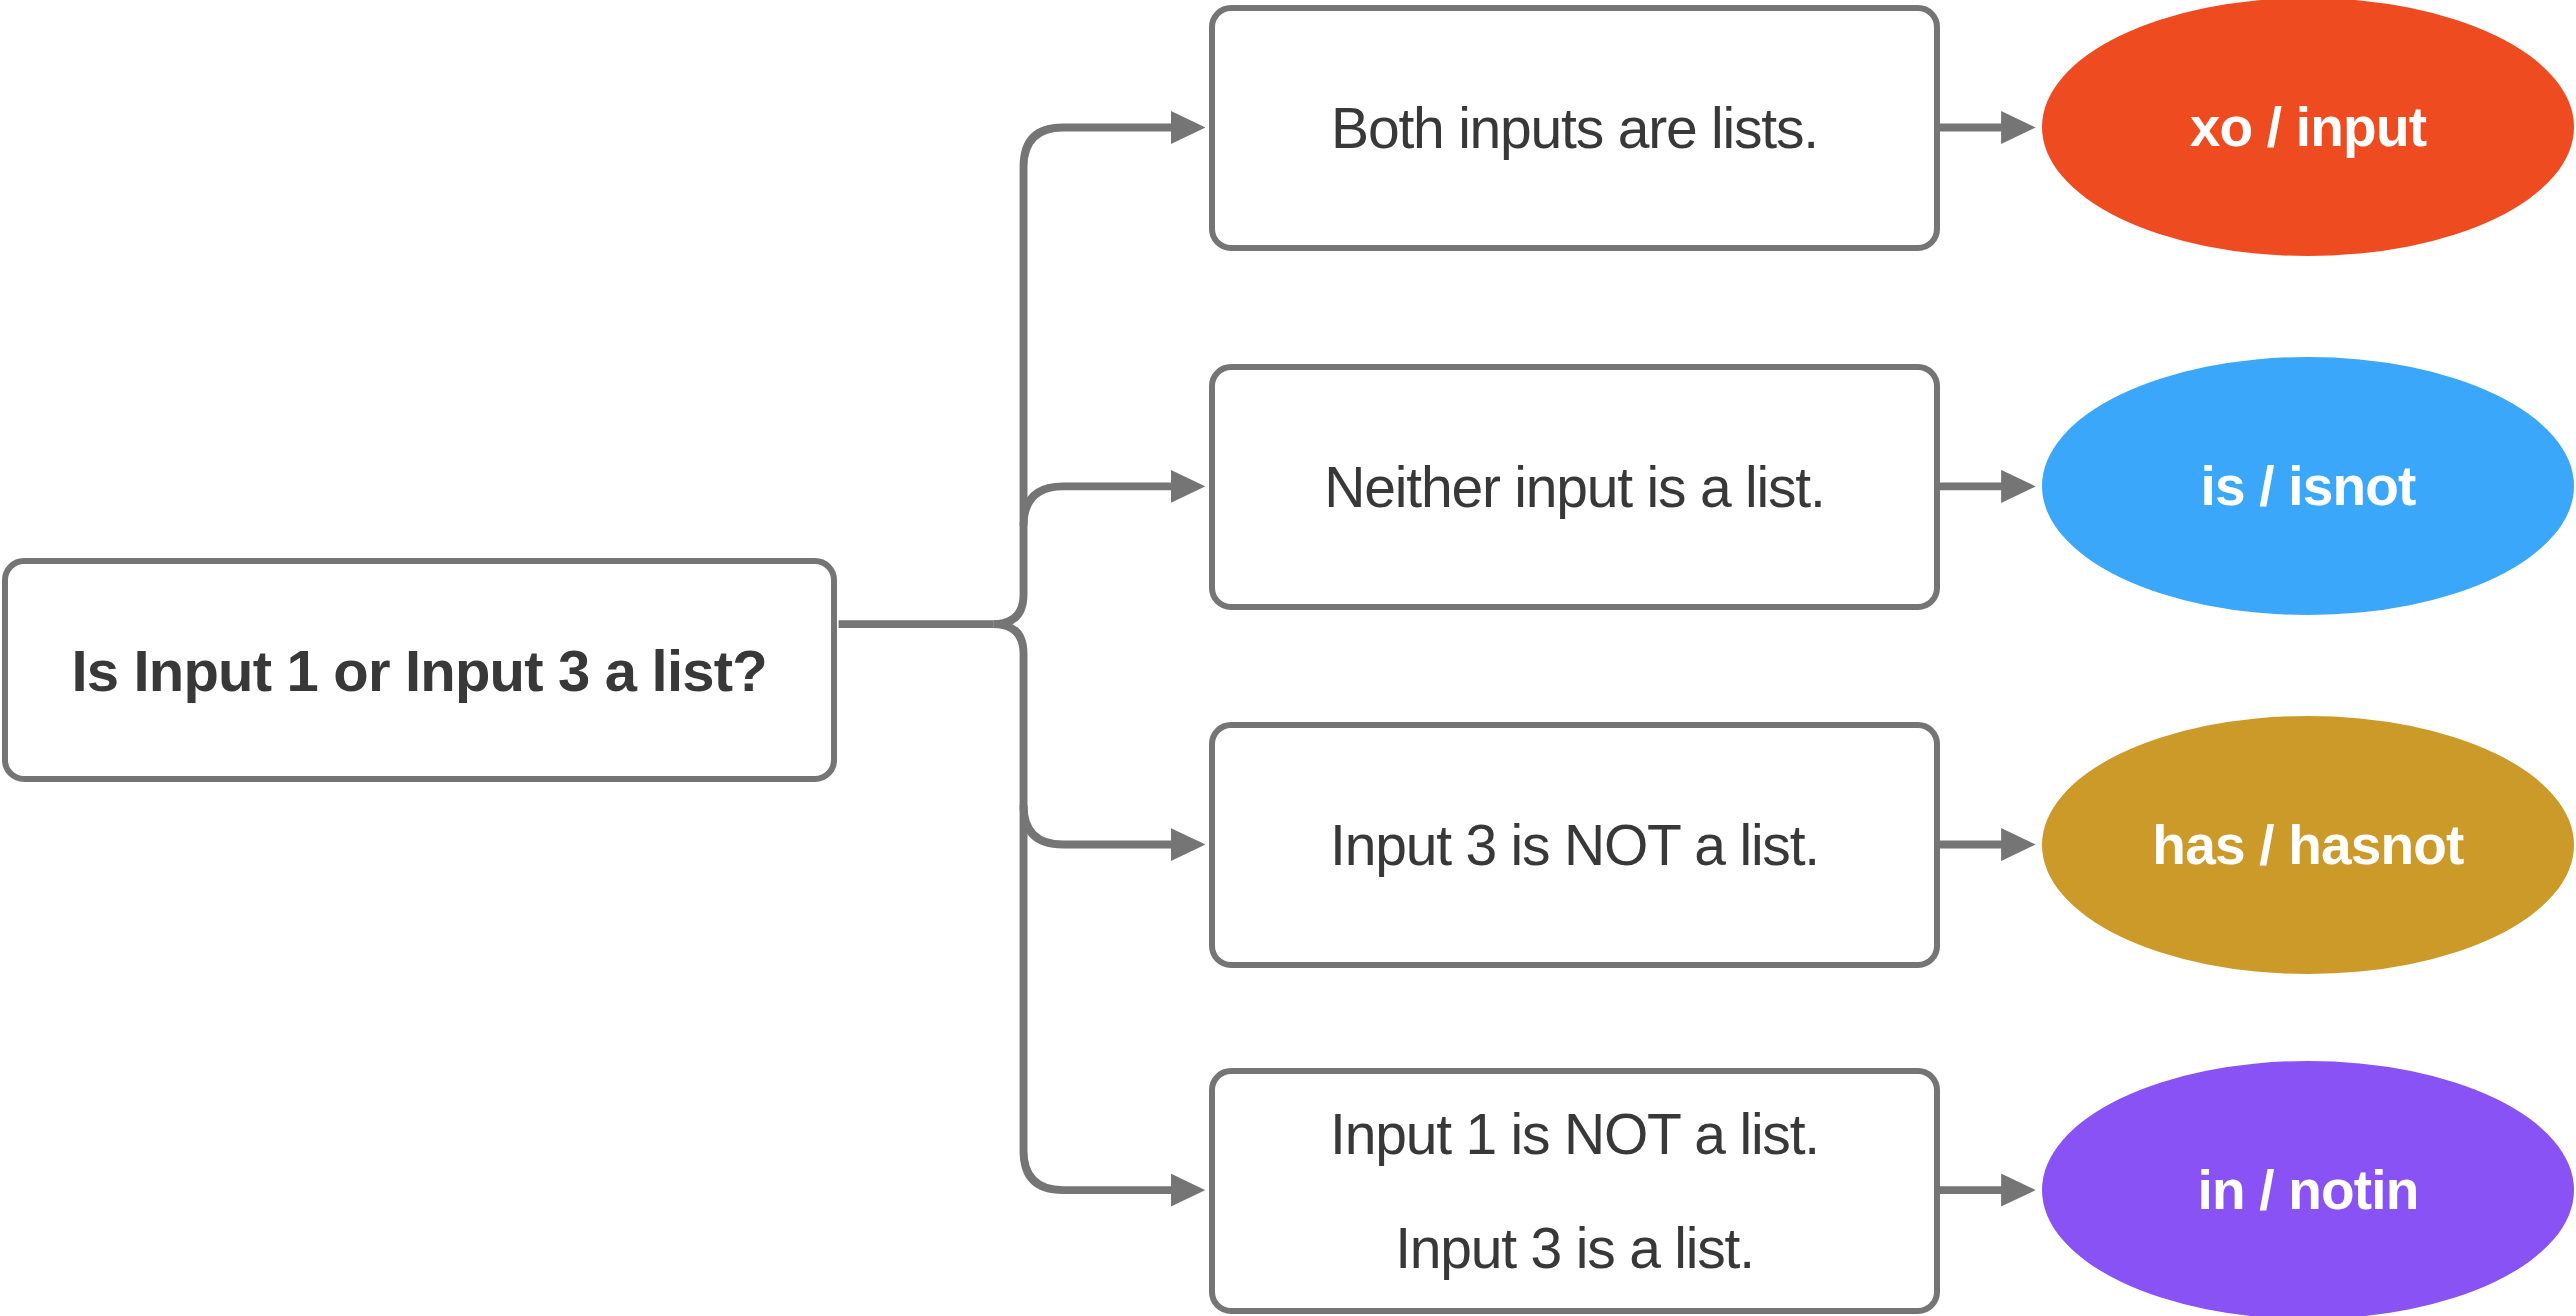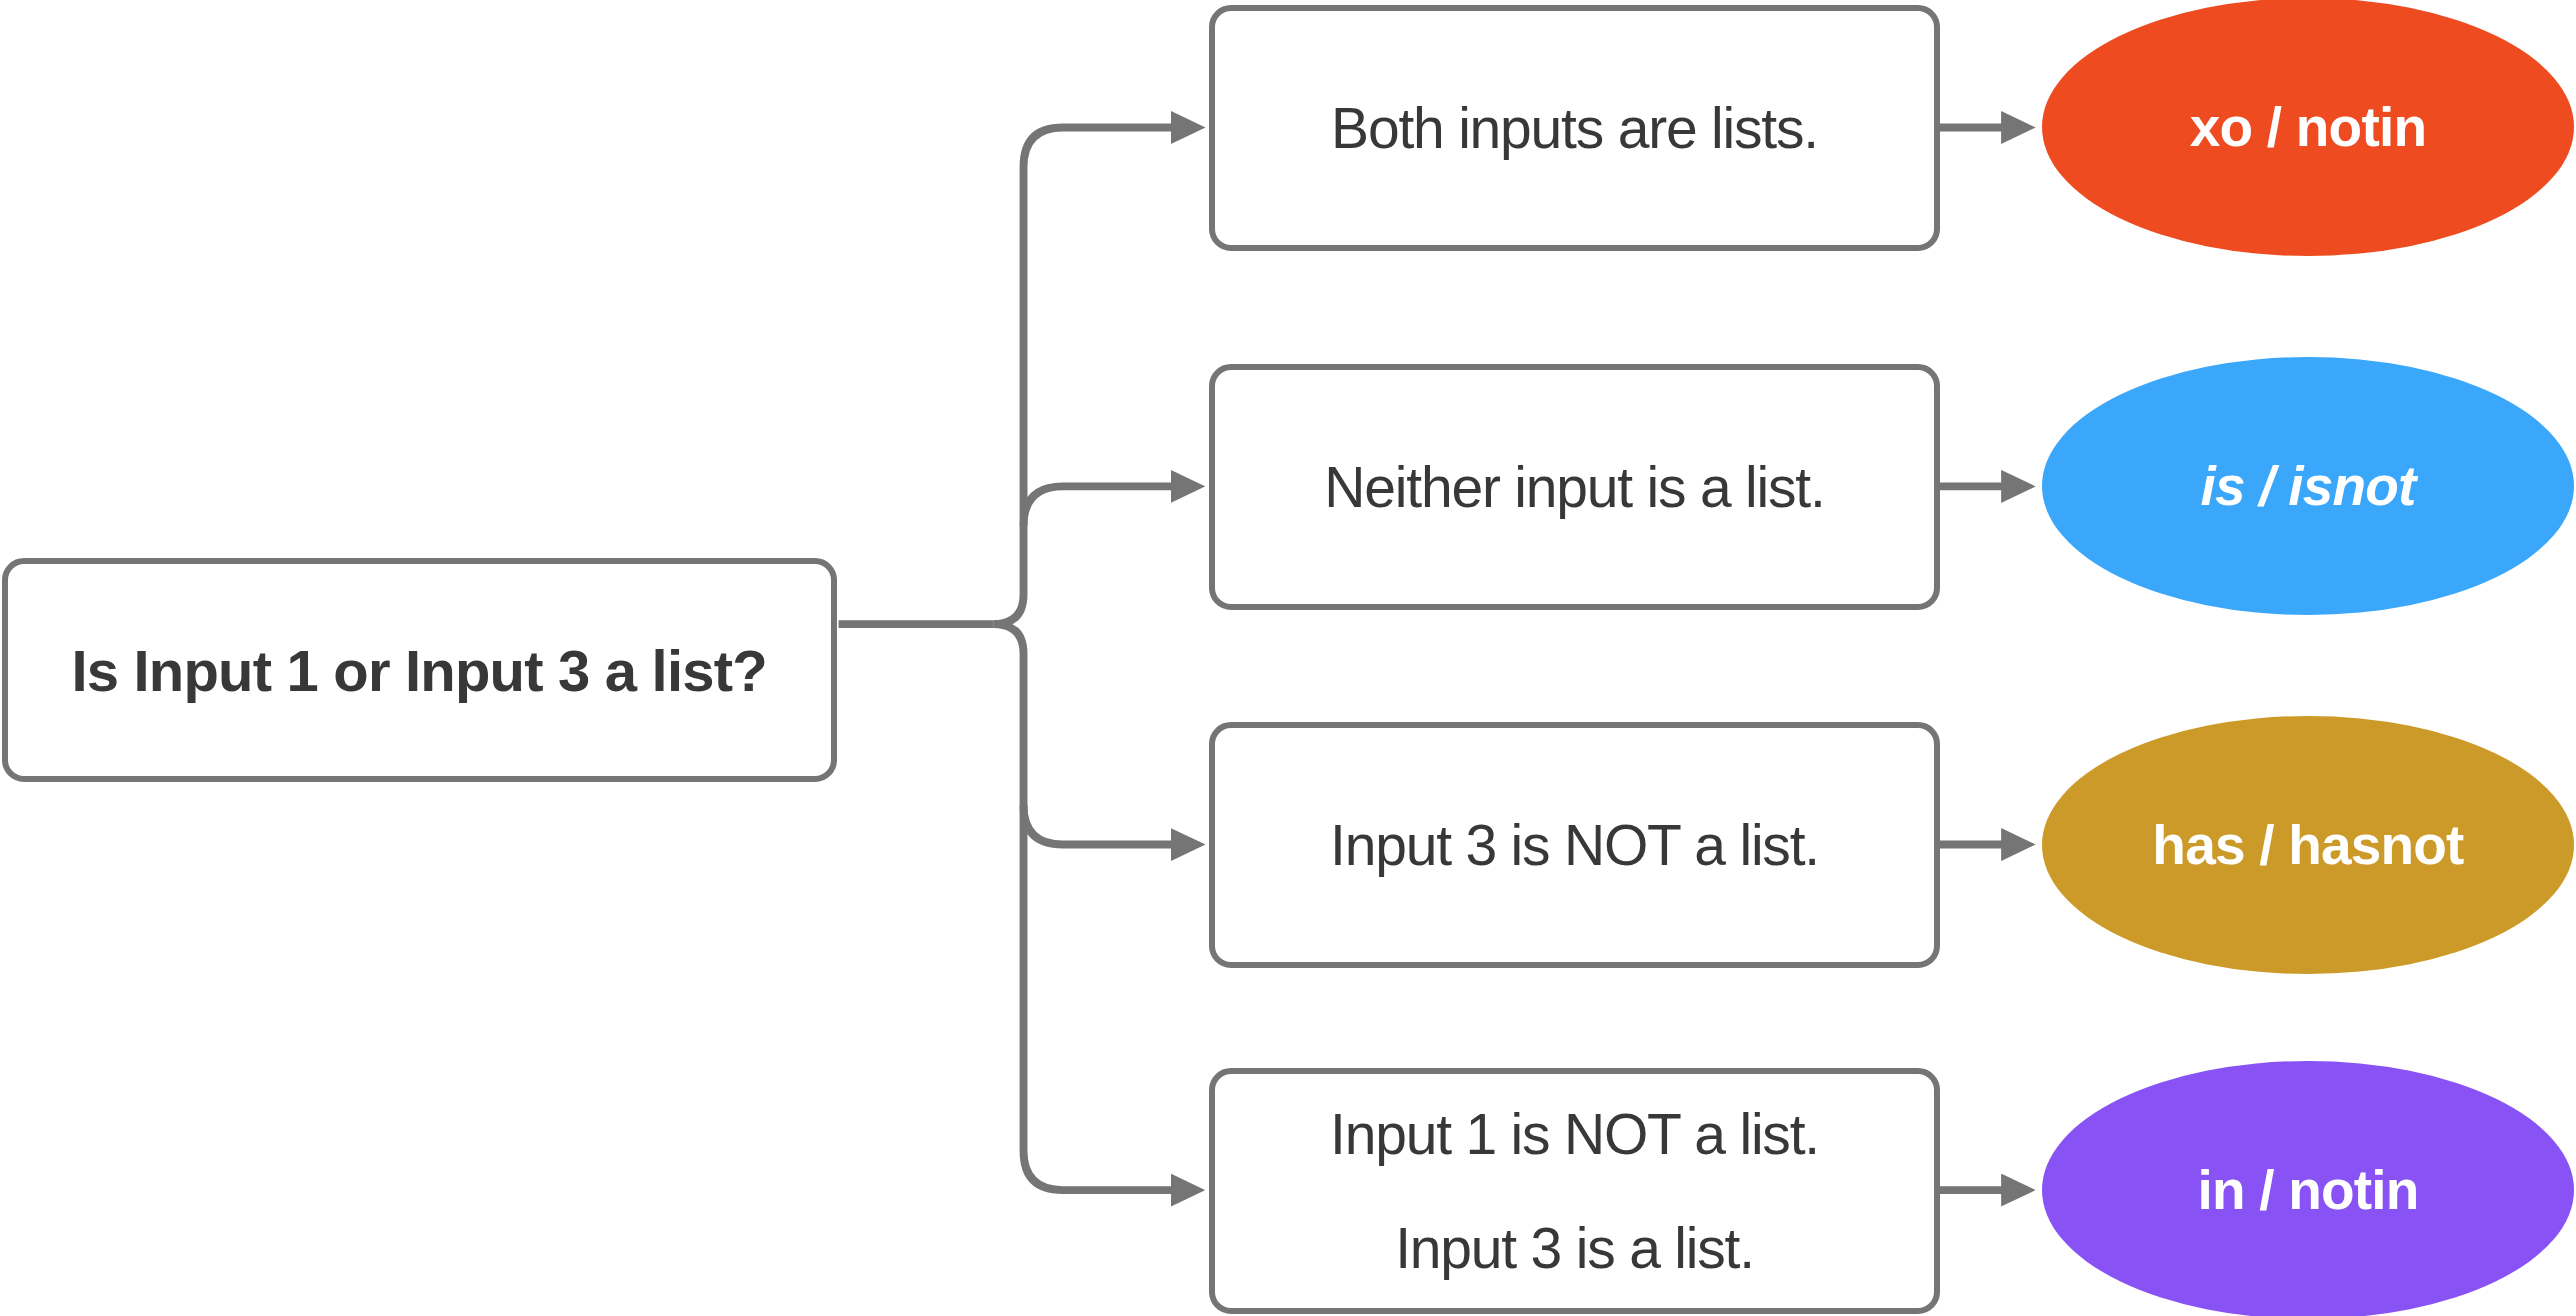--- a/index.html
+++ b/index.html
@@ -59,21 +59,21 @@
     display: flex;
     align-items: center;
     justify-content: center;
     text-align: center;
     color: #ffffff;
     font-size: 55px;
     font-weight: 700;
     letter-spacing: -0.8px;
   }
   .result.e1 { top: -1.6px; }
-  .result.e2 { top: 357px; font-style: italic; }
+  .result.e2 { top: 357px; }
   .result.e3 { top: 716px; }
   .result.e4 { top: 1061px; }
 </style>
 </head>
 <body>
 
 <div class="canvas">
 
   <svg class="wires" viewBox="0 0 3272 1672" xmlns="http://www.w3.org/2000/svg">
     <defs>
@@ -115,21 +115,21 @@
   <div class="node cond r3">
     <div class="line">Input 3 is NOT a list.</div>
   </div>
 
   <div class="node cond r4">
     <div class="line">Input 1 is NOT a list.</div>
     <div class="line">Input 3 is a list.</div>
   </div>
 
   <div class="result e1" style="background-color: rgb(238, 75, 33);">
-    <span>xo / notin</span>
+    <span>xo / input</span>
   </div>
 
   <div class="result e2" style="background-color: rgb(59, 167, 250);">
     <span>is / isnot</span>
   </div>
 
   <div class="result e3" style="background-color: rgb(204, 154, 40);">
     <span>has / hasnot</span>
   </div>
 

